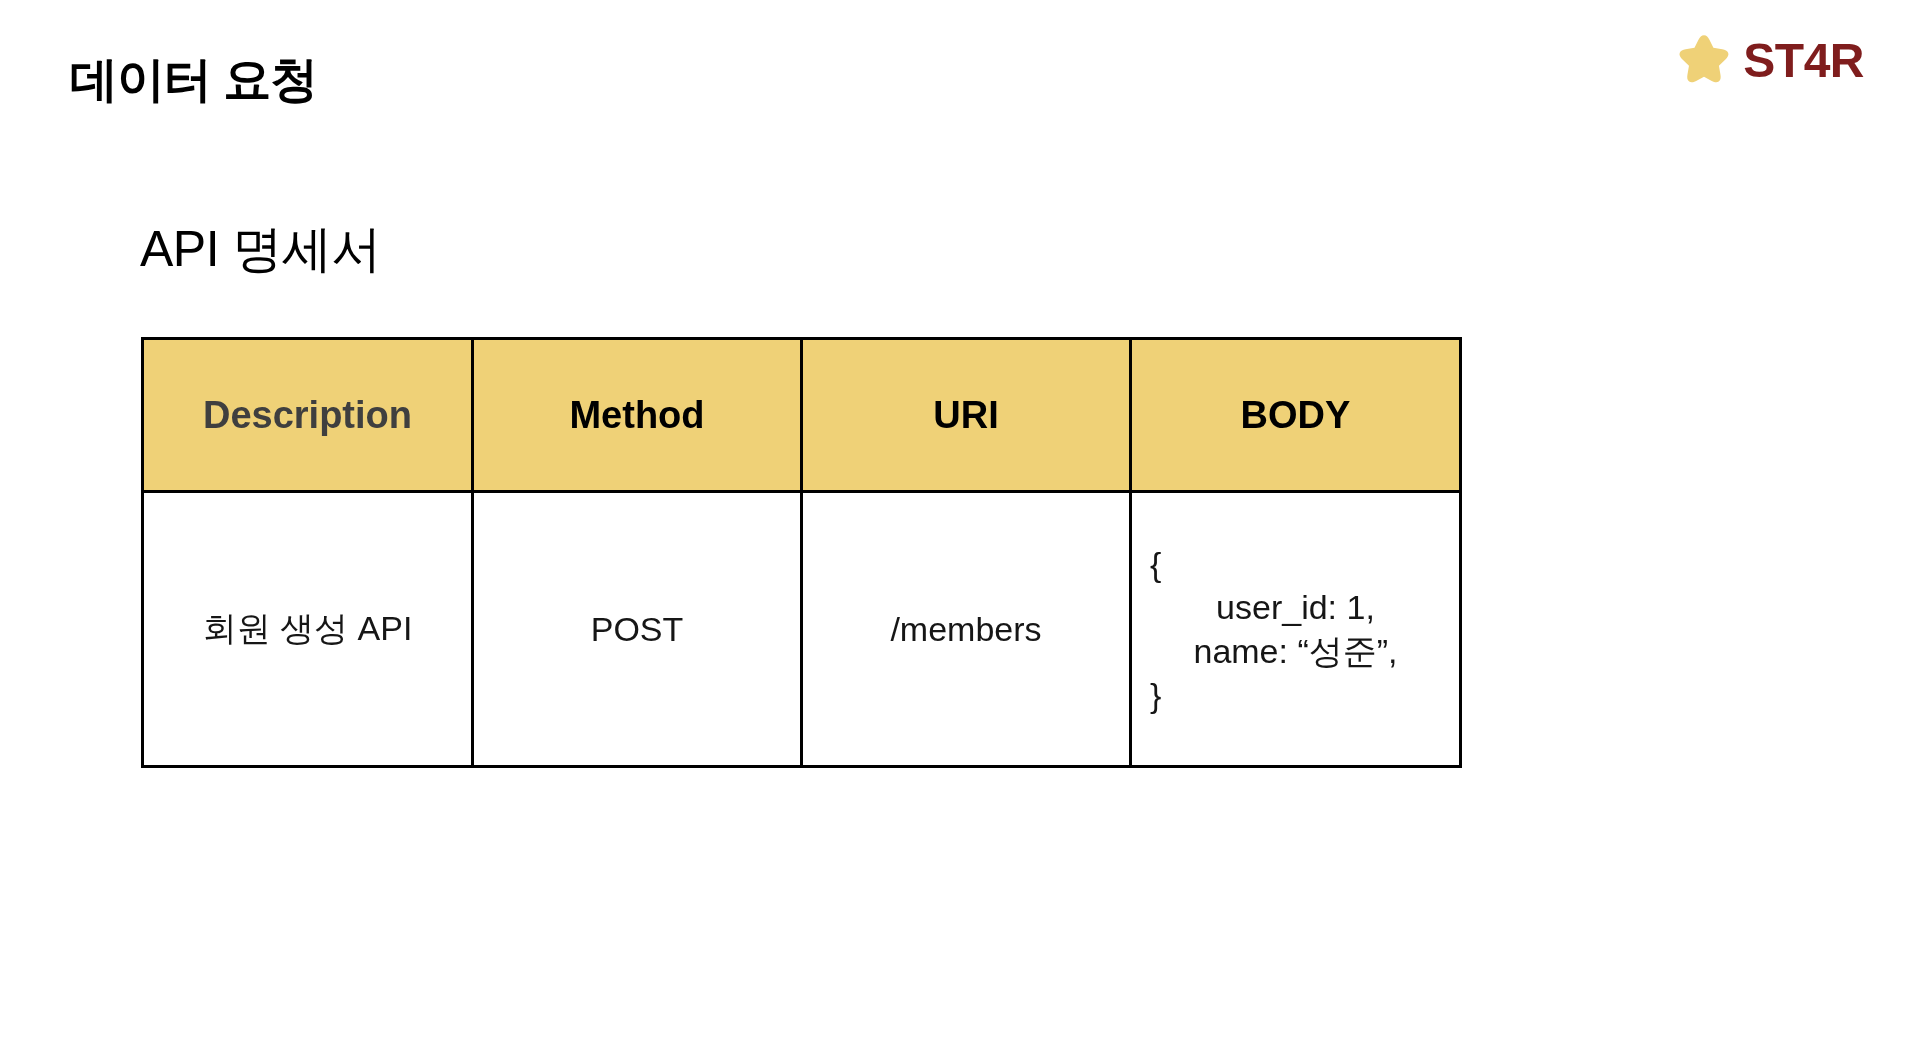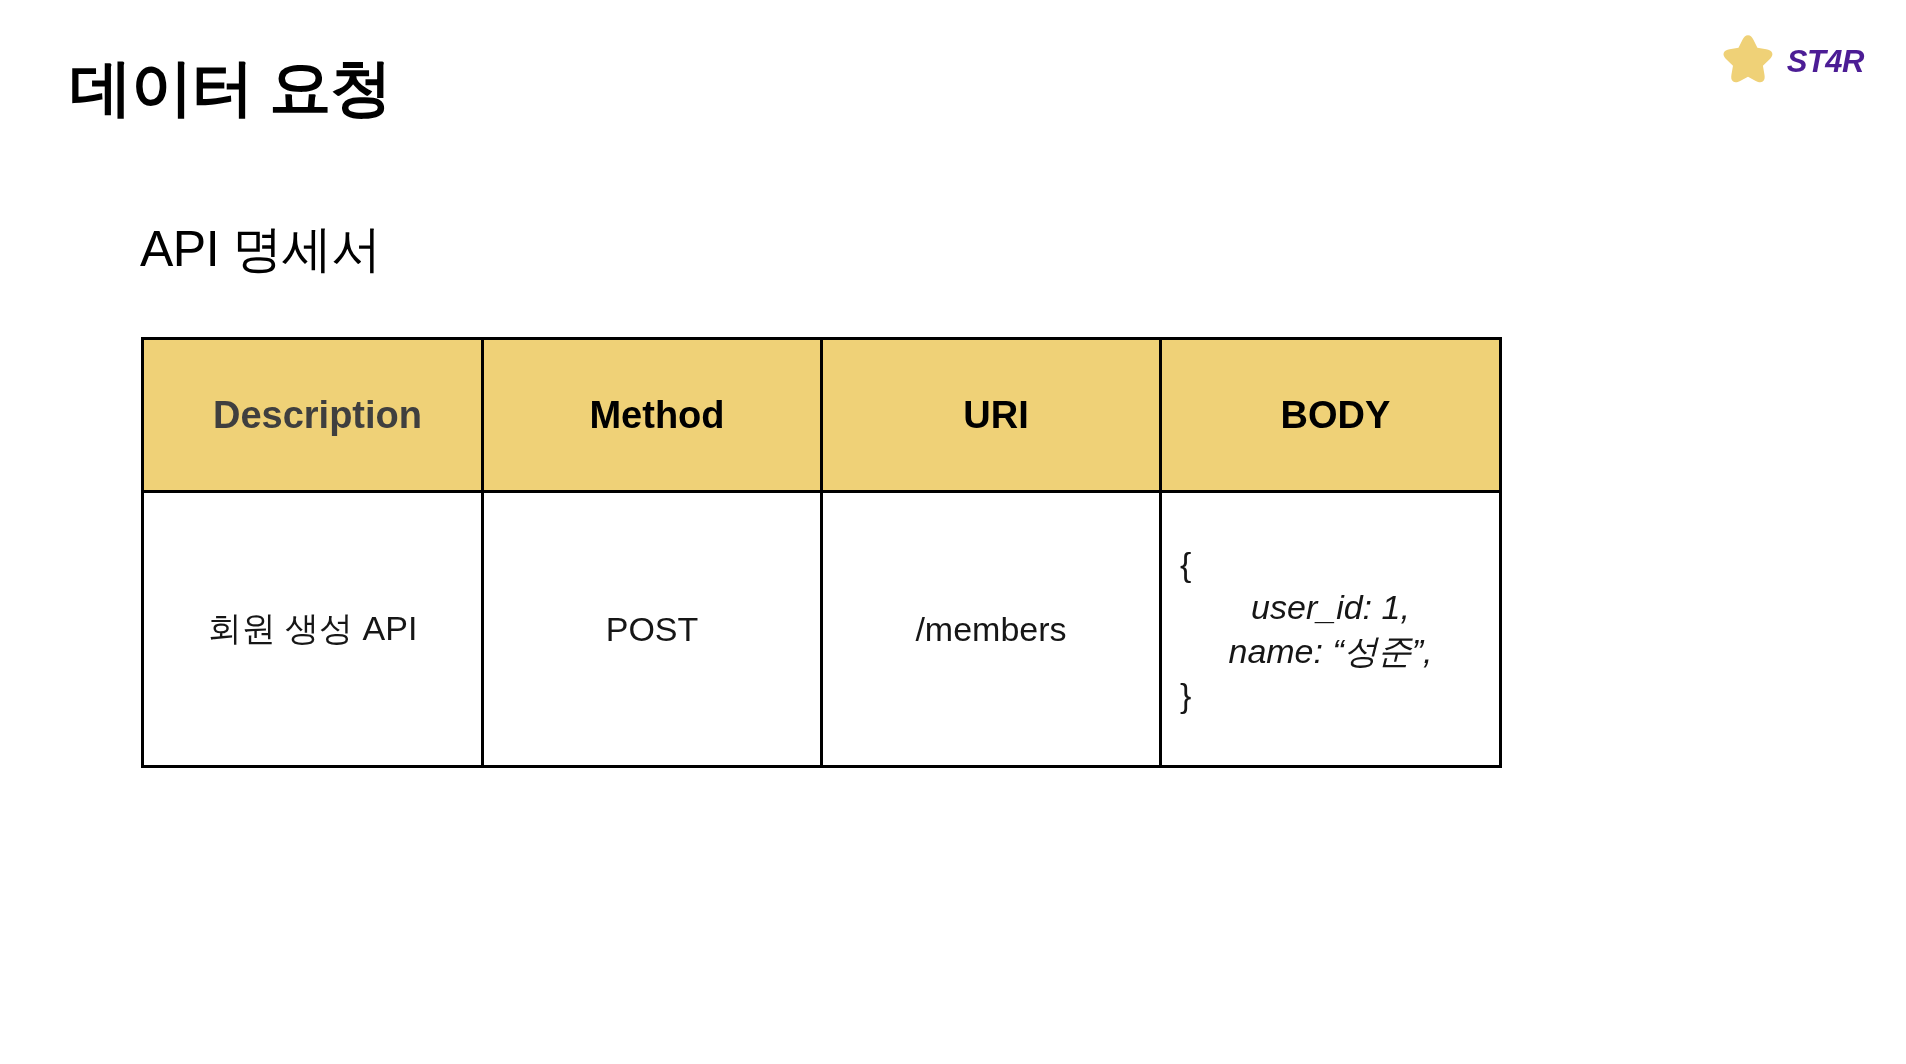--- a/index.html
+++ b/index.html
@@ -24,34 +24,33 @@
     display: flex;
     align-items: center;
     gap: 8px;
   }
   .brand-star {
     width: 62px;
     height: 62px;
     display: block;
   }
   .brand-name {
-    font-size: 31px;
+    font-size: 48px;
     font-weight: bold;
     letter-spacing: -0.5px;
-    color: #4c1d95;
+    color: #7f1d1d;
     line-height: 1;
-    font-style: italic;
   }
 
   
   .slide-title {
     position: absolute;
     left: 70px;
     top: 54px;
-    font-size: 62px;
+    font-size: 48px;
     font-weight: bold;
     letter-spacing: -1px;
     line-height: 1.1;
     color: #000000;
     white-space: nowrap;
   }
   .section-heading {
     position: absolute;
     left: 140px;
     top: 222px;
@@ -77,21 +76,20 @@
     padding: 0;
     vertical-align: middle;
   }
   .spec-table thead th {
     background: #efd177;
     height: 150px;
     font-size: 38px;
     font-weight: bold;
     text-align: center;
     letter-spacing: 0px;
-    padding-left: 10px;
   }
   .hdr-description { color: #3f3f3f; }
   .hdr-method, .hdr-uri, .hdr-body { color: #000000; margin-left: 16px; }
 
   .spec-table tbody td {
     background: #ffffff;
     height: 272px;
     font-size: 34px;
     font-weight: normal;
     text-align: center;
@@ -111,21 +109,20 @@
     color: #161616;
   }
   .json-brace {
     display: block;
     text-align: left;
     padding-left: 4px;
   }
   .json-line {
     display: block;
     text-align: center;
-    font-style: italic;
   }
 </style>
 </head>
 <body>
 
 <div class="brand">
   <svg class="brand-star" viewBox="0 0 64 64" aria-hidden="true">
     <path d="M32 5.5c2.6 0 4.3 2.0 5.6 4.6l4.1 8.3 9.2 1.4c2.9 0.45 5.3 1.5 6.1 4.0 0.8 2.5-0.8 4.5-2.9 6.6l-6.7 6.6 1.6 9.2c0.5 2.9 0.3 5.5-1.8 7.0-2.1 1.55-4.6 0.7-7.2-0.65L32 48.2l-8.1 4.35c-2.6 1.35-5.1 2.2-7.2 0.65-2.1-1.5-2.3-4.1-1.8-7.0l1.6-9.2-6.7-6.6c-2.1-2.1-3.7-4.1-2.9-6.6 0.8-2.5 3.2-3.55 6.1-4.0l9.2-1.4 4.1-8.3C27.7 7.5 29.4 5.5 32 5.5z" fill="#efd177"></path>
   </svg>
   <span class="brand-name">ST4R</span>

